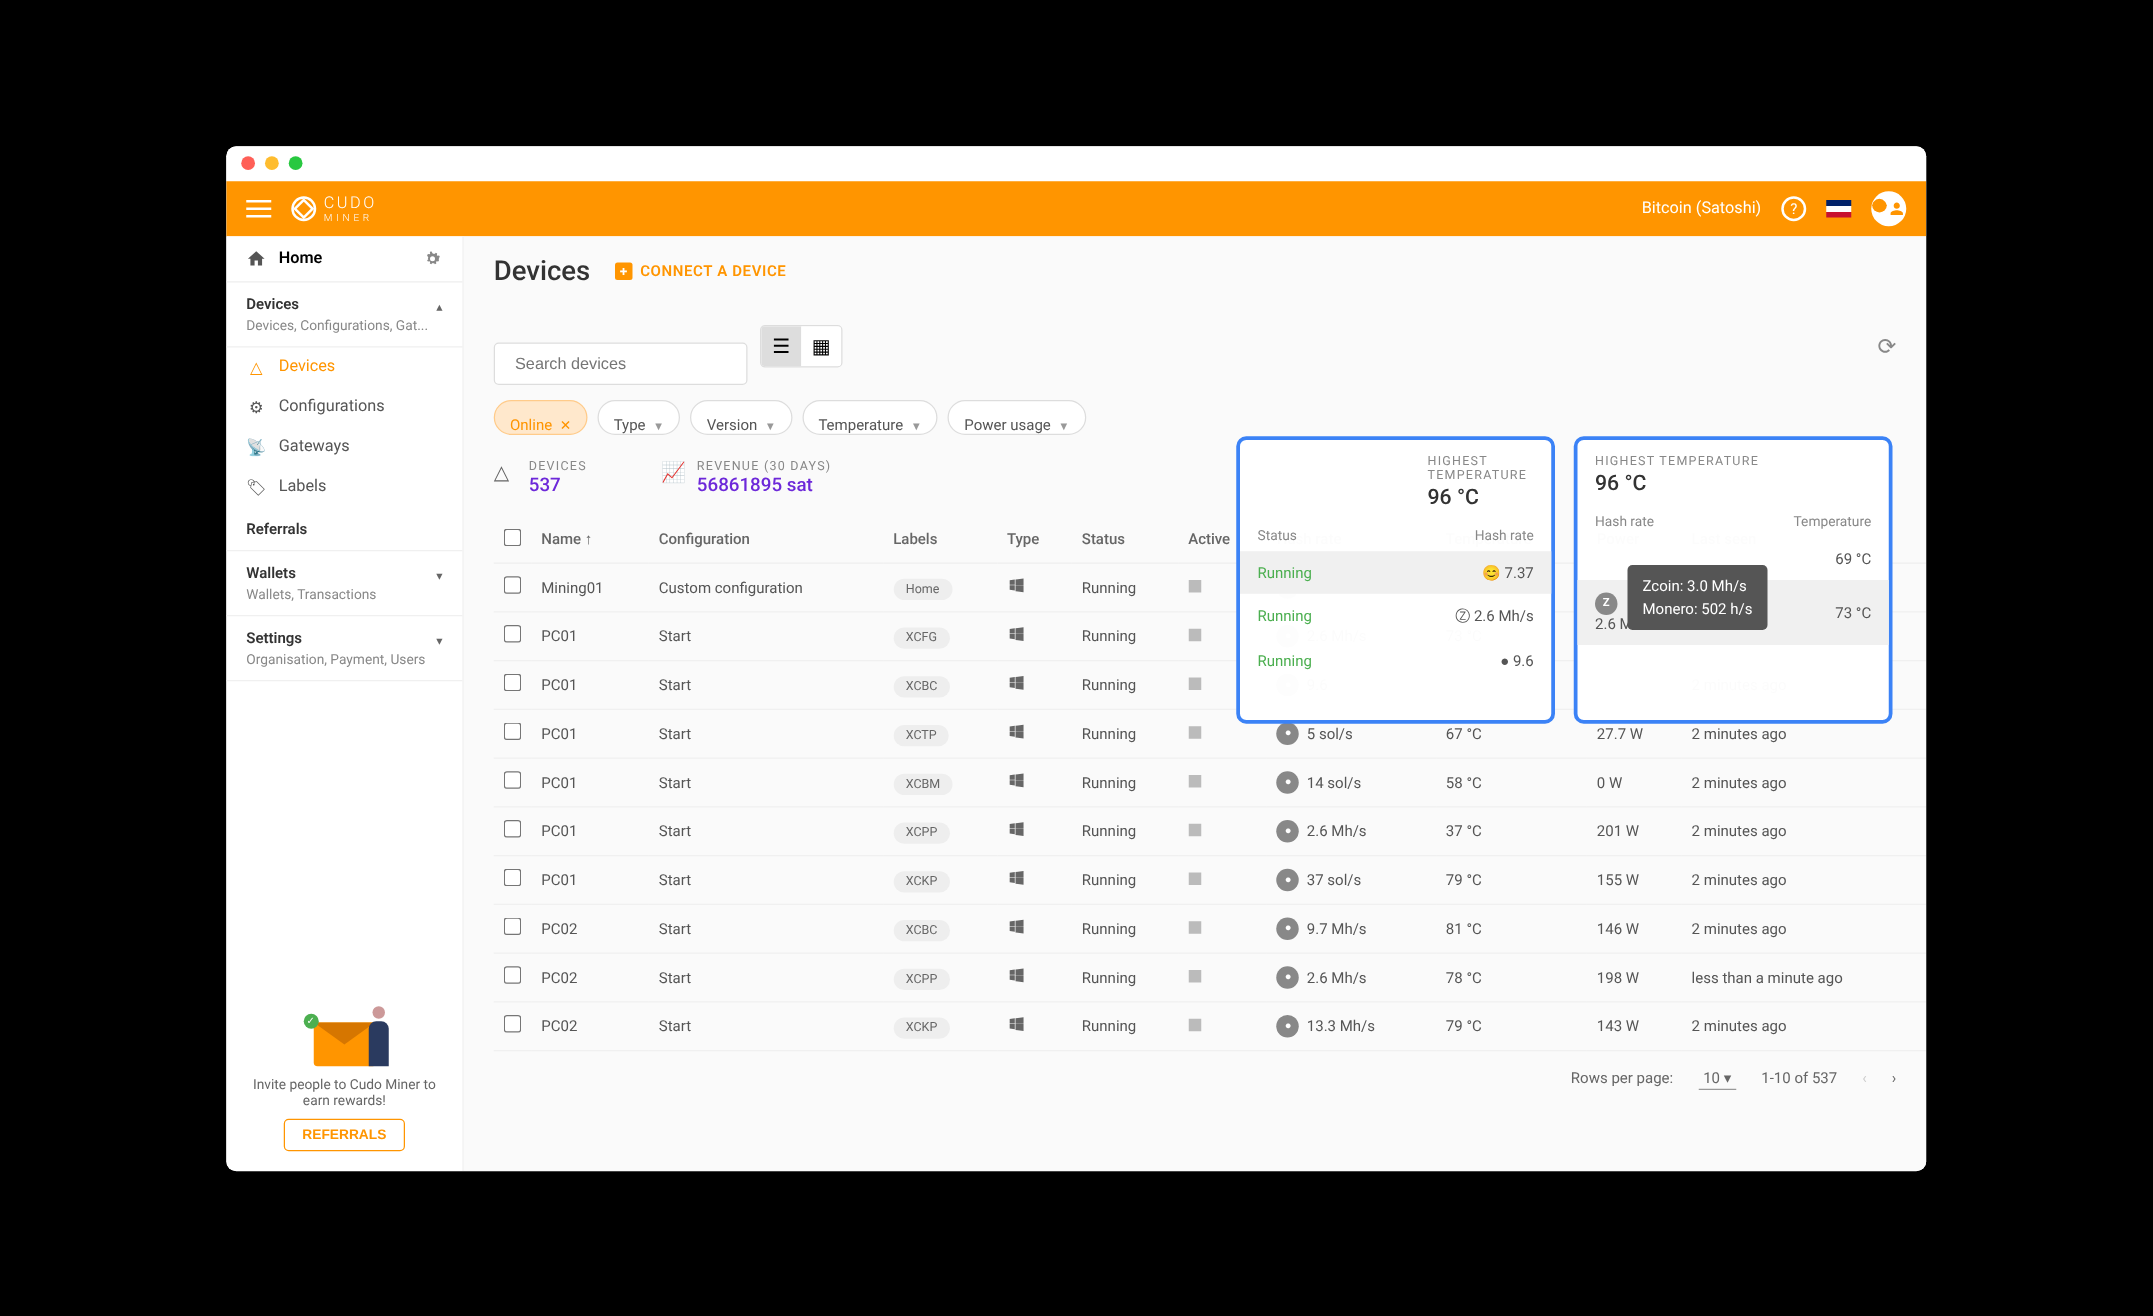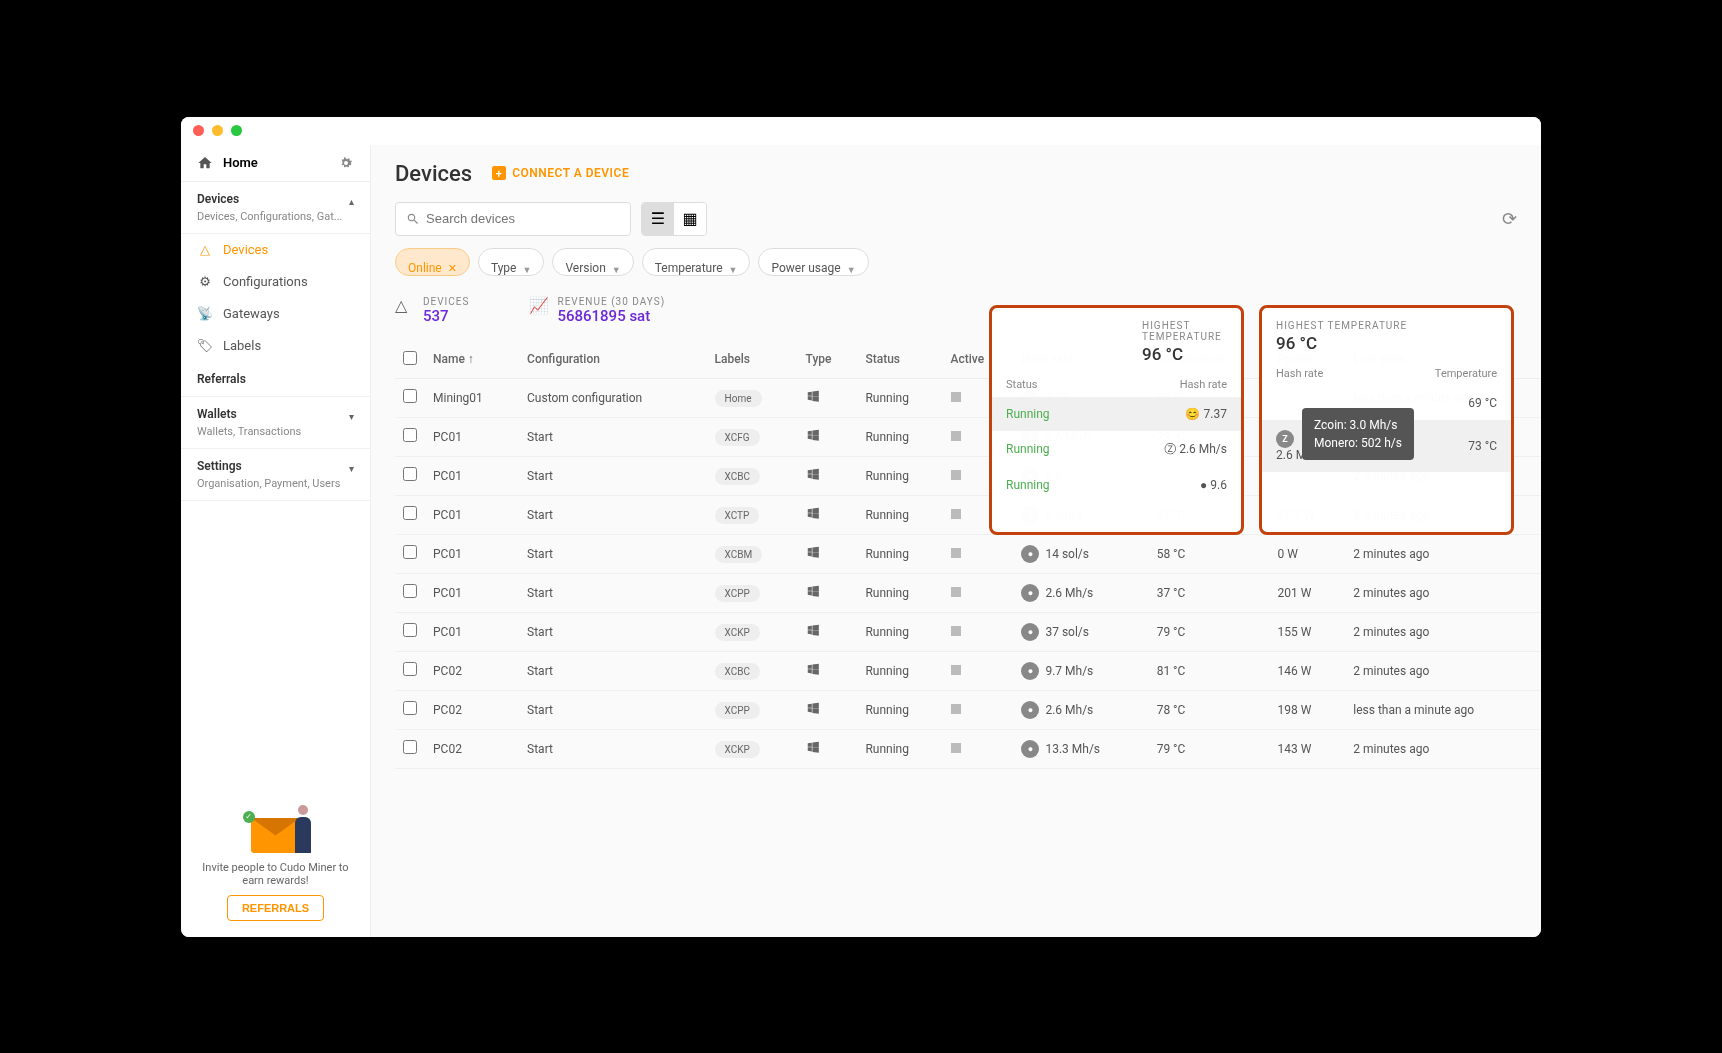--- a/index.html
+++ b/index.html
@@ -31,21 +31,21 @@
 .side-section .caret { position: absolute; right: 16px; top: 14px; font-size: 10px; color: #666; }
 .side-item { padding: 8px 16px 8px 16px; display: flex; align-items: center; gap: 10px; color: #555; cursor: pointer; }
 .side-item.active { color: #ff9500; }
 .side-item .ic { width: 16px; height: 16px; display: flex; align-items: center; justify-content: center; }
 .main { flex: 1; background: #fafafa; overflow: auto; position: relative; }
 .page-header { padding: 16px 24px; display: flex; align-items: center; gap: 20px; }
 .page-title { font-size: 22px; font-weight: 500; color: #333; }
 .connect-link { color: #ff9500; font-size: 12px; font-weight: 600; letter-spacing: 0.5px; display: flex; align-items: center; gap: 6px; }
 .connect-link .plus { background: #ff9500; color: #fff; width: 14px; height: 14px; border-radius: 2px; display: flex; align-items: center; justify-content: center; font-size: 11px; }
 .toolbar { padding: 0 24px 12px; display: flex; align-items: center; gap: 10px; }
-.search-box { width: 236px; height: 34px; border: 1px solid #ddd; border-radius: 4px; display: flex; align-items: center; padding: 0 10px; background: #fff; gap: 6px; }
+.search-box { width: 203px; height: 34px; border: 1px solid #ddd; border-radius: 4px; display: flex; align-items: center; padding: 0 10px; background: #fff; gap: 6px; margin-top: 28px; }
 .search-box input { border: none; outline: none; flex: 1; font-size: 13px; }
 .view-toggle { display: flex; border: 1px solid #ddd; border-radius: 4px; overflow: hidden; }
 .view-btn { width: 32px; height: 32px; display: flex; align-items: center; justify-content: center; background: #fff; cursor: pointer; }
 .view-btn.active { background: #ddd; }
 .refresh { margin-left: auto; color: #888; font-size: 18px; cursor: pointer; }
 .chips { padding: 0 24px 12px; display: flex; gap: 8px; flex-wrap: wrap; }
 .chip { height: 28px; padding: 0 12px; border: 1px solid #ddd; border-radius: 14px; display: flex; align-items: flex-end; gap: 6px; font-size: 12px; background: #fff; color: #555; cursor: pointer; }
 .chip.active { background: #ffe8cc; border-color: #ffcb8a; color: #ff9500; }
 .chip .x { font-size: 11px; }
 .chip .carr { font-size: 9px; color: #999; }
@@ -63,40 +63,64 @@
 .running { color: #4caf50; }
 .hash-cell { display: flex; align-items: center; gap: 6px; }
 .coin-badge { width: 18px; height: 18px; border-radius: 50%; background: #888; color: #fff; display: flex; align-items: center; justify-content: center; font-size: 9px; font-weight: bold; }
 .active-bar { width: 10px; height: 10px; background: #bbb; display: inline-block; margin-right: 2px; }
 .pagination { padding: 12px 24px; display: flex; align-items: center; justify-content: flex-end; gap: 20px; font-size: 12px; color: #666; }
 .referral-box { margin-top: auto; padding: 16px; text-align: center; font-size: 11px; color: #666; }
 .referral-box .ill { width: 70px; height: 50px; margin: 0 auto 8px; position: relative; }
 .envelope { width: 50px; height: 35px; background: #ff9500; position: absolute; bottom: 0; left: 10px; border-radius: 3px; }
 .envelope::before { content: ''; position: absolute; top: 0; left: 0; right: 0; height: 18px; background: #d67600; clip-path: polygon(0 0, 100% 0, 50% 100%); }
 .ref-btn { border: 1px solid #ff9500; color: #ff9500; background: #fff; padding: 6px 14px; border-radius: 4px; font-size: 11px; font-weight: 600; margin-top: 8px; cursor: pointer; }
-.callout { position: absolute; border: 3px solid #c2410c; border-radius: 8px; background: rgba(255,255,255,0.98); pointer-events: none; }
+.callout { position: absolute; border: 3px solid #3b82f6; border-radius: 8px; background: rgba(255,255,255,0.98); pointer-events: none; }
 .callout1 { left: 618px; top: 160px; width: 255px; height: 230px; }
 .callout2 { left: 888px; top: 160px; width: 255px; height: 230px; }
 .tooltip { position: absolute; background: #555; color: #fff; padding: 8px 12px; border-radius: 4px; font-size: 12px; line-height: 1.5; z-index: 10; }
 .co-head { font-size: 10px; letter-spacing: 1px; color: #888; padding: 12px 14px 2px; }
 .co-temp { font-size: 17px; font-weight: 500; padding: 0 14px 8px; color: #333; }
 .co-cols { display: flex; justify-content: space-between; padding: 6px 14px; font-size: 11px; color: #888; }
 .co-row { display: flex; justify-content: space-between; align-items: center; padding: 10px 14px; font-size: 12px; color: #555; }
 .co-row.hl { background: #f0f0f0; }
 </style>
 </head>
 <body>
 
 <div class="window">
   <div class="titlebar">
     <div class="dot red"></div>
     <div class="dot yellow"></div>
     <div class="dot green"></div>
   </div>
 
+  <div class="topbar">
+    <div class="hamburger">
+        <span></span>
+        <span></span>
+        <span></span>
+      </div>
+    <div class="logo">
+      <div class="logo-icon"></div>
+      <div>
+        <div>CUDO</div>
+        <div style="font-size:8px;letter-spacing:3px;">MINER</div>
+      </div>
+    </div>
+    <div class="topbar-right">
+      <span>Bitcoin (Satoshi)</span>
+      <span class="help-icon">?</span>
+      <span class="flag"></span>
+      <span class="avatar">
+          <svg viewBox="0 0 24 24" width="18" height="18">
+            <path d="M12 12c2.2 0 4-1.8 4-4s-1.8-4-4-4-4 1.8-4 4 1.8 4 4 4zm0 2c-2.7 0-8 1.3-8 4v2h16v-2c0-2.7-5.3-4-8-4z"></path>
+          </svg>
+        </span>
+    </div>
+  </div>
 
   <div class="body">
     <div class="sidebar">
       <div class="side-top">
         <svg class="home-icon" viewBox="0 0 24 24">
             <path d="M10 20v-6h4v6h5v-8h3L12 3 2 12h3v8z"></path>
           </svg>
         <span style="font-weight:600;">Home</span>
         <svg class="gear-icon" viewBox="0 0 24 24">
             <path d="M19.4 13l.6-1-.6-1 1.5-1.2-1-1.7-1.9.4-.8-.8.4-1.9-1.7-1-1.2 1.5-1-.6-1 .6L10.5 3l-1.7 1 .4 1.9-.8.8-1.9-.4-1 1.7L7 10.5l-.6 1 .6 1L5.5 13.7l1 1.7 1.9-.4.8.8-.4 1.9 1.7 1 1.2-1.5 1 .6 1-.6 1.2 1.5 1.7-1-.4-1.9.8-.8 1.9.4 1-1.7L19.4 13zM12 15a3 3 0 110-6 3 3 0 010 6z"></path>
@@ -395,20 +419,27 @@
     <td>
                 <span class="hash-cell"><span class="coin-badge">●</span>13.3 Mh/s</span>
               </td>
     <td>79 °C</td>
     <td>143 W</td>
     <td>2 minutes ago</td>
             </tr>
           </tbody>
       </table>
 
+      <div class="pagination">
+        <span>Rows per page:</span>
+        <span style="border-bottom:1px solid #999;padding:2px 4px;"><span>10</span> ▾</span>
+        <span>1-10 of 537</span>
+        <span style="color:#ccc;">‹</span>
+        <span>›</span>
+      </div>
 
       <div class="callout callout1">
         <div style="text-align:right;">
           <div class="co-head" style="text-align:left;padding-left:150px;">HIGHEST TEMPERATURE</div>
           <div class="co-temp" style="text-align:left;padding-left:150px;">96 °C</div>
         </div>
         <div class="co-cols">
             <span>Status</span>
             <span>Hash rate</span>
           </div>

